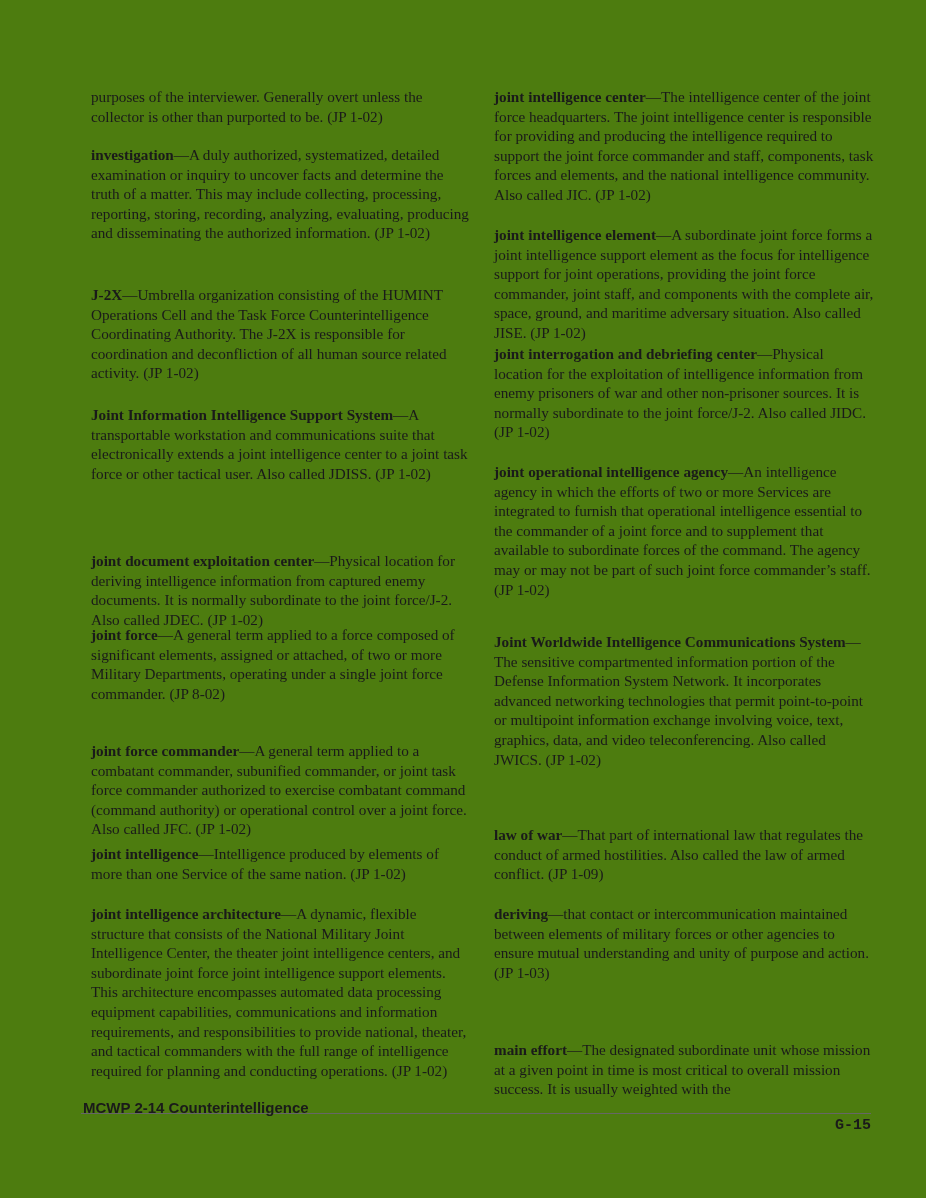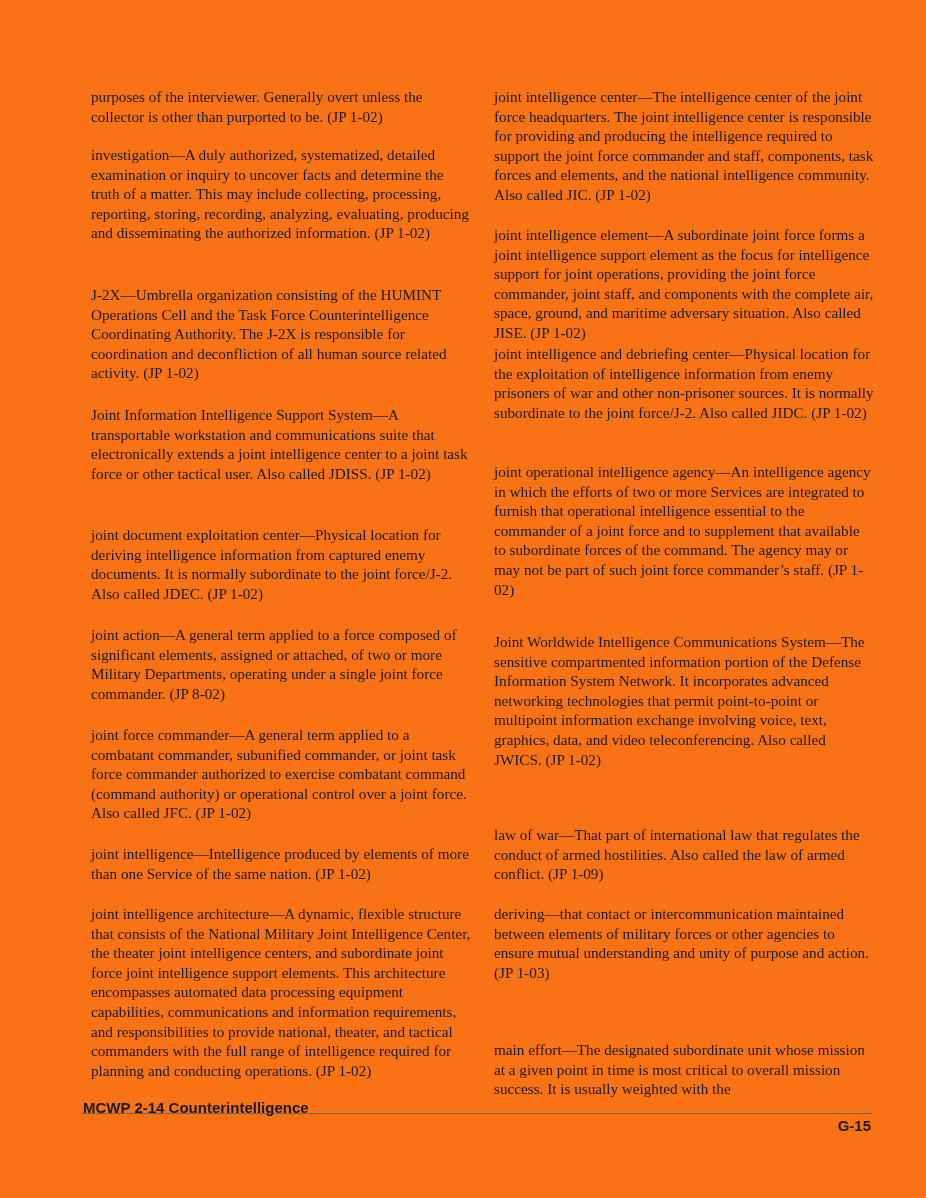--- a/index.html
+++ b/index.html
@@ -1,70 +1,70 @@
 <!DOCTYPE html>
 <html><head>
 <meta charset="utf-8">
 <style>
   html, body { margin: 0; padding: 0; background: #ffffff; }
   body { width: 926px; height: 1198px; position: relative; overflow: hidden; }
-  .page { position: absolute; left: 0; top: 0; width: 926px; height: 1198px; background: #f97316; }
+  .page { position: absolute; left: 0; top: 0; width: 926px; height: 1198px; background: #4d7c0f; }
   .col { position: absolute; top: 87px; width: 382px; font-family: "Liberation Serif", "DejaVu Serif", serif; font-size: 15.2px; line-height: 19.6px; color: #1a1a1a; }
   .col-left { left: 91px; }
   .col-right { left: 494px; width: 380px; }
   .entry { margin: 0; position: absolute; left: 0; width: 100%; }
-  .term { font-weight: normal; }
+  .term { font-weight: bold; }
   .footer-rule { position: absolute; left: 81px; top: 1113px; width: 790px; height: 0; border-top: 1.5px solid #666; }
   .footer-left { position: absolute; left: 83px; top: 1099px; font-family: "Liberation Sans", "DejaVu Sans", sans-serif; font-weight: bold; font-size: 15px; color: #1a1a1a; }
-  .footer-right { position: absolute; right: 55px; top: 1117px; font-family: Liberation Sans, sans-serif; font-weight: bold; font-size: 15px; color: #1a1a1a; }
+  .footer-right { position: absolute; right: 55px; top: 1117px; font-family: Liberation Mono, monospace; font-weight: bold; font-size: 15px; color: #1a1a1a; }
 </style>
 </head>
 <body>
 
 <div class="page">
 
   <div class="col col-left">
     <p class="entry" style="top:0px">
       <span class="term"></span><span>purposes of the interviewer. Generally overt unless the collector is other than purported to be. (JP 1-02)</span>
     </p>
     <p class="entry" style="top:58px">
       <span class="term">investigation</span><span>—A duly authorized, systematized, detailed examination or inquiry to uncover facts and determine the truth of a matter. This may include collecting, processing, reporting, storing, recording, analyzing, evaluating, producing and disseminating the authorized information. (JP 1-02)</span>
     </p>
     <p class="entry" style="top:198px">
       <span class="term">J-2X</span><span>—Umbrella organization consisting of the HUMINT Operations Cell and the Task Force Counterintelligence Coordinating Authority. The J-2X is responsible for coordination and deconfliction of all human source related activity. (JP 1-02)</span>
     </p>
     <p class="entry" style="top:318px">
       <span class="term">Joint Information Intelligence Support System</span><span>—A transportable workstation and communications suite that electronically extends a joint intelligence center to a joint task force or other tactical user. Also called JDISS. (JP 1-02)</span>
     </p>
-    <p class="entry" style="top:438px">
+    <p class="entry" style="top:464px">
       <span class="term">joint document exploitation center</span><span>—Physical location for deriving intelligence information from captured enemy documents. It is normally subordinate to the joint force/J-2. Also called JDEC. (JP 1-02)</span>
     </p>
     <p class="entry" style="top:538px">
-      <span class="term">joint action</span><span>—A general term applied to a force composed of significant elements, assigned or attached, of two or more Military Departments, operating under a single joint force commander. (JP 8-02)</span>
+      <span class="term">joint force</span><span>—A general term applied to a force composed of significant elements, assigned or attached, of two or more Military Departments, operating under a single joint force commander. (JP 8-02)</span>
     </p>
-    <p class="entry" style="top:638px">
+    <p class="entry" style="top:654px">
       <span class="term">joint force commander</span><span>—A general term applied to a combatant commander, subunified commander, or joint task force commander authorized to exercise combatant command (command authority) or operational control over a joint force. Also called JFC. (JP 1-02)</span>
     </p>
     <p class="entry" style="top:757px">
       <span class="term">joint intelligence</span><span>—Intelligence produced by elements of more than one Service of the same nation. (JP 1-02)</span>
     </p>
     <p class="entry" style="top:817px">
       <span class="term">joint intelligence architecture</span><span>—A dynamic, flexible structure that consists of the National Military Joint Intelligence Center, the theater joint intelligence centers, and subordinate joint force joint intelligence support elements. This architecture encompasses automated data processing equipment capabilities, communications and information requirements, and responsibilities to provide national, theater, and tactical commanders with the full range of intelligence required for planning and conducting operations. (JP 1-02)</span>
     </p>
   </div>
 
   <div class="col col-right">
     <p class="entry" style="top:0px">
       <span class="term">joint intelligence center</span><span>—The intelligence center of the joint force headquarters. The joint intelligence center is responsible for providing and producing the intelligence required to support the joint force commander and staff, components, task forces and elements, and the national intelligence community. Also called JIC. (JP 1-02)</span>
     </p>
     <p class="entry" style="top:138px">
       <span class="term">joint intelligence element</span><span>—A subordinate joint force forms a joint intelligence support element as the focus for intelligence support for joint operations, providing the joint force commander, joint staff, and components with the complete air, space, ground, and maritime adversary situation. Also called JISE. (JP 1-02)</span>
     </p>
     <p class="entry" style="top:257px">
-      <span class="term">joint intelligence and debriefing center</span><span>—Physical location for the exploitation of intelligence information from enemy prisoners of war and other non-prisoner sources. It is normally subordinate to the joint force/J-2. Also called JIDC. (JP 1-02)</span>
+      <span class="term">joint interrogation and debriefing center</span><span>—Physical location for the exploitation of intelligence information from enemy prisoners of war and other non-prisoner sources. It is normally subordinate to the joint force/J-2. Also called JIDC. (JP 1-02)</span>
     </p>
     <p class="entry" style="top:375px">
       <span class="term">joint operational intelligence agency</span><span>—An intelligence agency in which the efforts of two or more Services are integrated to furnish that operational intelligence essential to the commander of a joint force and to supplement that available to subordinate forces of the command. The agency may or may not be part of such joint force commander’s staff. (JP 1-02)</span>
     </p>
     <p class="entry" style="top:545px">
       <span class="term">Joint Worldwide Intelligence Communications System</span><span>—The sensitive compartmented information portion of the Defense Information System Network. It incorporates advanced networking technologies that permit point-to-point or multipoint information exchange involving voice, text, graphics, data, and video teleconferencing. Also called JWICS. (JP 1-02)</span>
     </p>
     <p class="entry" style="top:738px">
       <span class="term">law of war</span><span>—That part of international law that regulates the conduct of armed hostilities. Also called the law of armed conflict. (JP 1-09)</span>
     </p>

